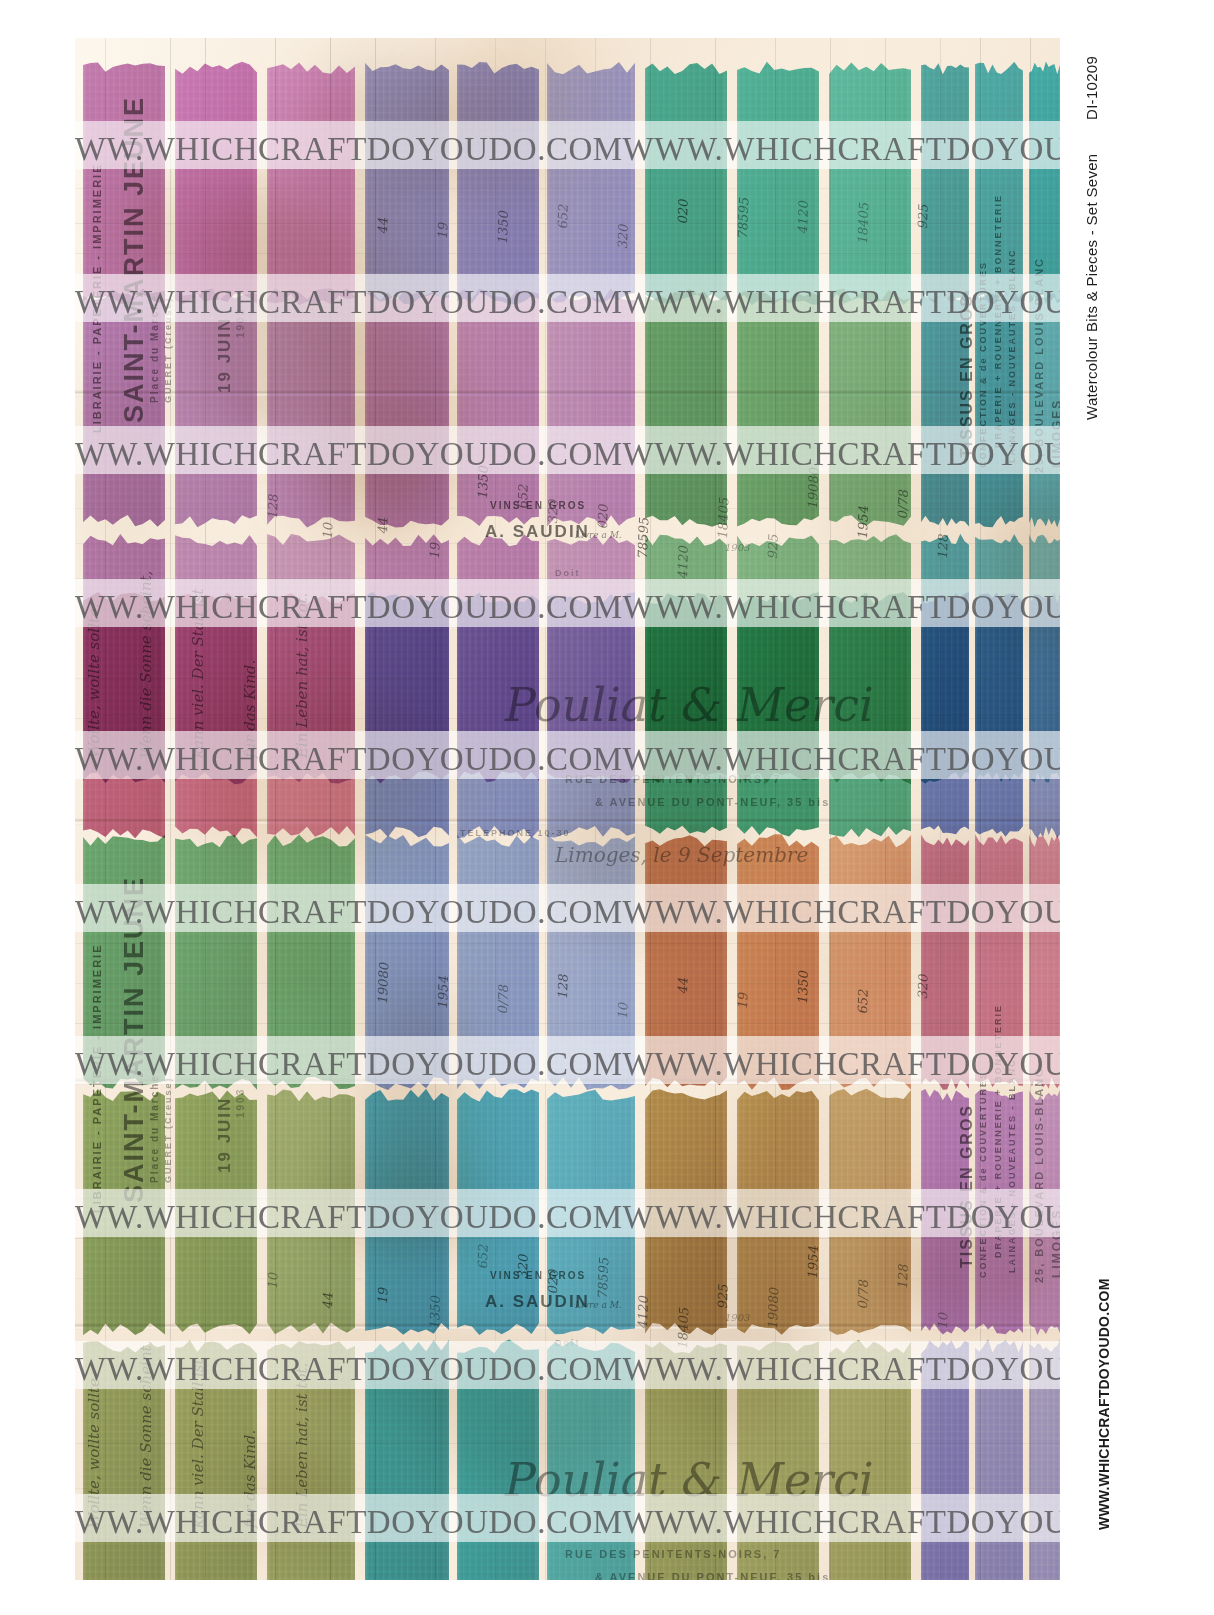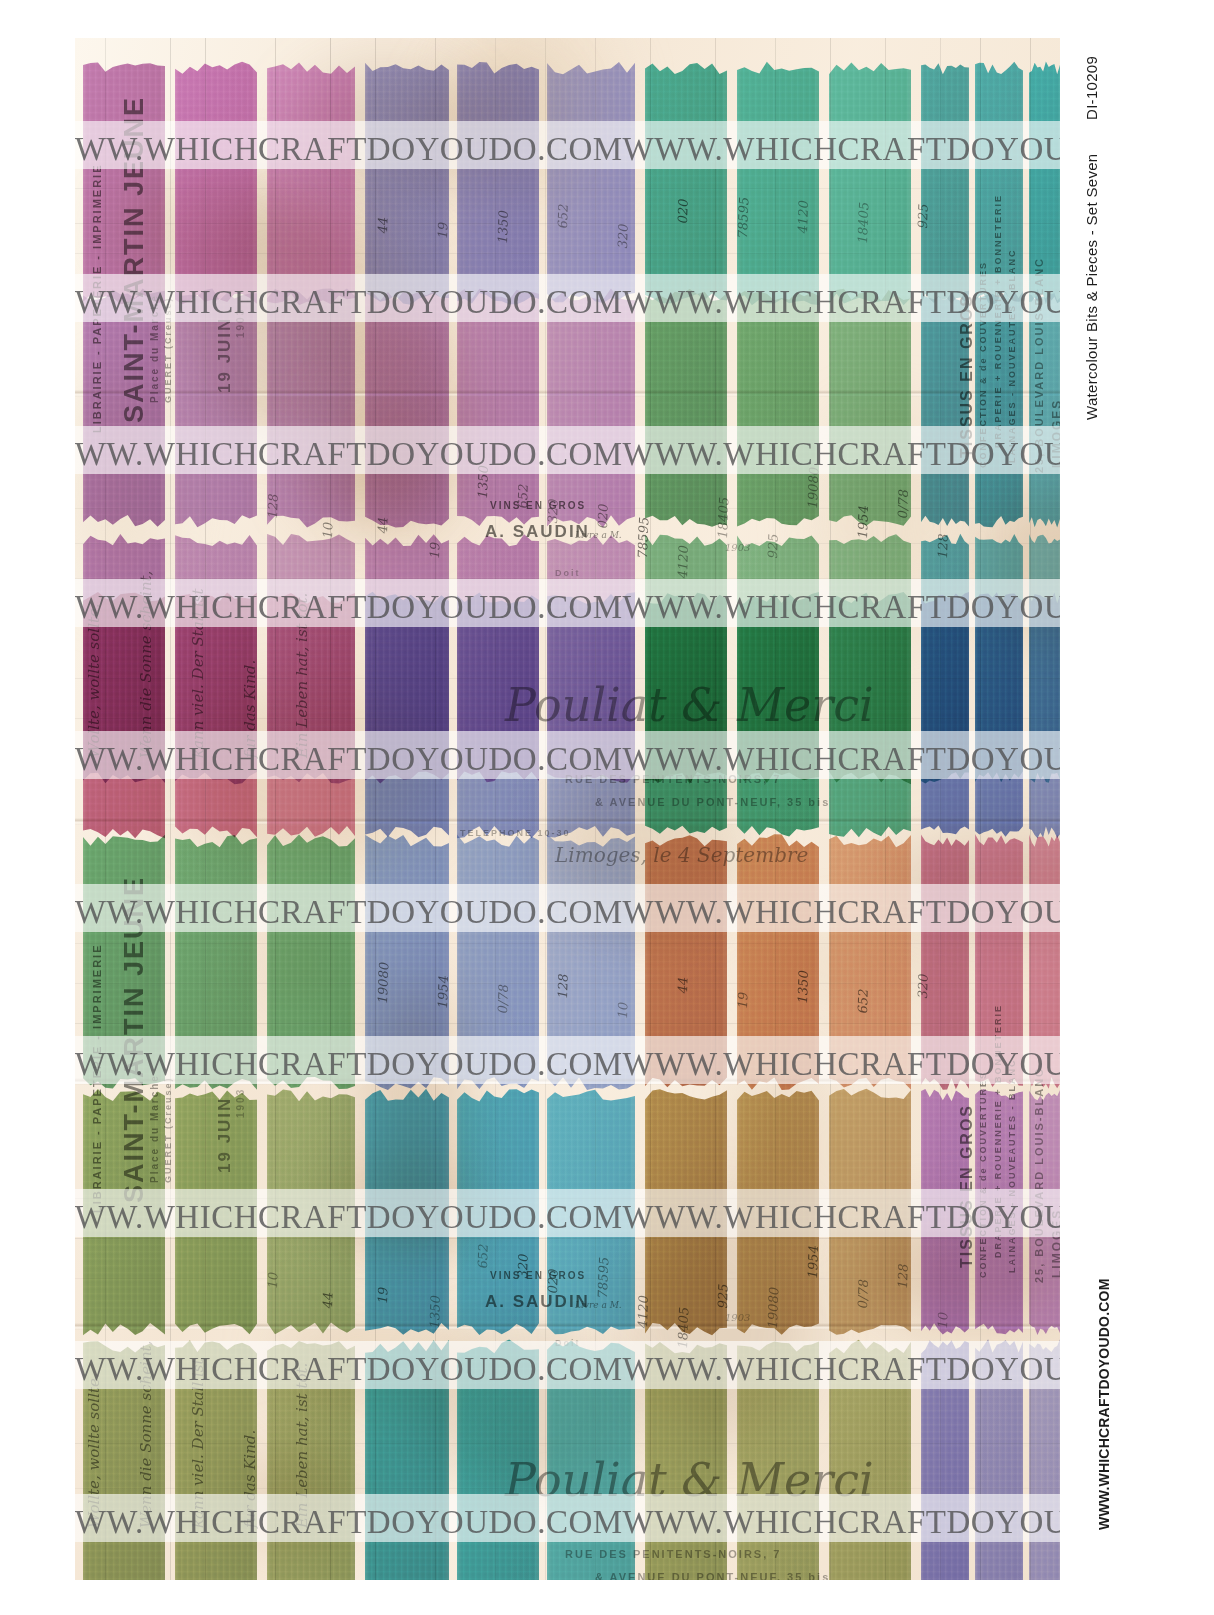--- a/index.html
+++ b/index.html
@@ -199,21 +199,21 @@
       <div class="ledger-text lt-caps lt-rot" style="left: 883px; top: 1230px; font-size: 16px; opacity: 0.64;">TISSUS EN GROS</div>
       <div class="ledger-text lt-caps lt-rot" style="left: 903px; top: 1240px; font-size: 9px; opacity: 0.544;">CONFECTION &amp; de COUVERTURES</div>
       <div class="ledger-text lt-caps lt-rot" style="left: 918px; top: 1220px; font-size: 9px; opacity: 0.544;">DRAPERIE + ROUENNERIE + BONNETERIE</div>
       <div class="ledger-text lt-caps lt-rot" style="left: 932px; top: 1235px; font-size: 9px; opacity: 0.544;">LAINAGES - NOUVEAUTES - BLANC</div>
       <div class="ledger-text lt-caps lt-rot" style="left: 958px; top: 1245px; font-size: 11px; opacity: 0.512;">25, BOULEVARD LOUIS-BLANC</div>
       <div class="ledger-text lt-caps lt-rot" style="left: 975px; top: 1240px; font-size: 12px; opacity: 0.512;">LIMOGES</div>
       <div class="ledger-text lt-script" style="left: 430px; top: 640px; font-size: 46px; opacity: 0.48;">Pouliat &amp; Merci</div>
       <div class="ledger-text lt-caps" style="left: 490px; top: 735px; font-size: 11px; opacity: 0.432;">RUE DES PENITENTS-NOIRS, 7</div>
       <div class="ledger-text lt-caps" style="left: 520px; top: 758px; font-size: 11px; opacity: 0.432;">&amp; AVENUE DU PONT-NEUF, 35 bis</div>
       <div class="ledger-text lt-caps" style="left: 385px; top: 790px; font-size: 9px; opacity: 0.384;">TELEPHONE 10-30</div>
-      <div class="ledger-text lt-script" style="left: 480px; top: 805px; font-size: 20px; opacity: 0.48;">Limoges, le 4 Septembre</div>
+      <div class="ledger-text lt-script" style="left: 480px; top: 805px; font-size: 20px; opacity: 0.48;">Limoges, le 9 Septembre</div>
       <div class="ledger-text lt-script" style="left: 430px; top: 1415px; font-size: 46px; opacity: 0.5;">Pouliat &amp; Merci</div>
       <div class="ledger-text lt-caps" style="left: 490px; top: 1510px; font-size: 11px; opacity: 0.45;">RUE DES PENITENTS-NOIRS, 7</div>
       <div class="ledger-text lt-caps" style="left: 520px; top: 1533px; font-size: 11px; opacity: 0.45;">&amp; AVENUE DU PONT-NEUF, 35 bis</div>
       <div class="ledger-text lt-script lt-rot" style="left: 10px; top: 720px; font-size: 15px; opacity: 0.6;">Wollte, wollte sollte.</div>
       <div class="ledger-text lt-script lt-rot" style="left: 62px; top: 720px; font-size: 15px; opacity: 0.6;">Wenn die Sonne scheint,</div>
       <div class="ledger-text lt-script lt-rot" style="left: 114px; top: 720px; font-size: 15px; opacity: 0.6;">kann viel. Der Stall ist</div>
       <div class="ledger-text lt-script lt-rot" style="left: 166px; top: 720px; font-size: 15px; opacity: 0.6;">fur das Kind.</div>
       <div class="ledger-text lt-script lt-rot" style="left: 218px; top: 720px; font-size: 15px; opacity: 0.6;">Ein Leben hat, ist tot.</div>
       <div class="ledger-text lt-script lt-rot" style="left: 10px; top: 1490px; font-size: 15px; opacity: 0.6;">Wollte, wollte sollte.</div>
       <div class="ledger-text lt-script lt-rot" style="left: 62px; top: 1490px; font-size: 15px; opacity: 0.6;">Wenn die Sonne scheint,</div>

